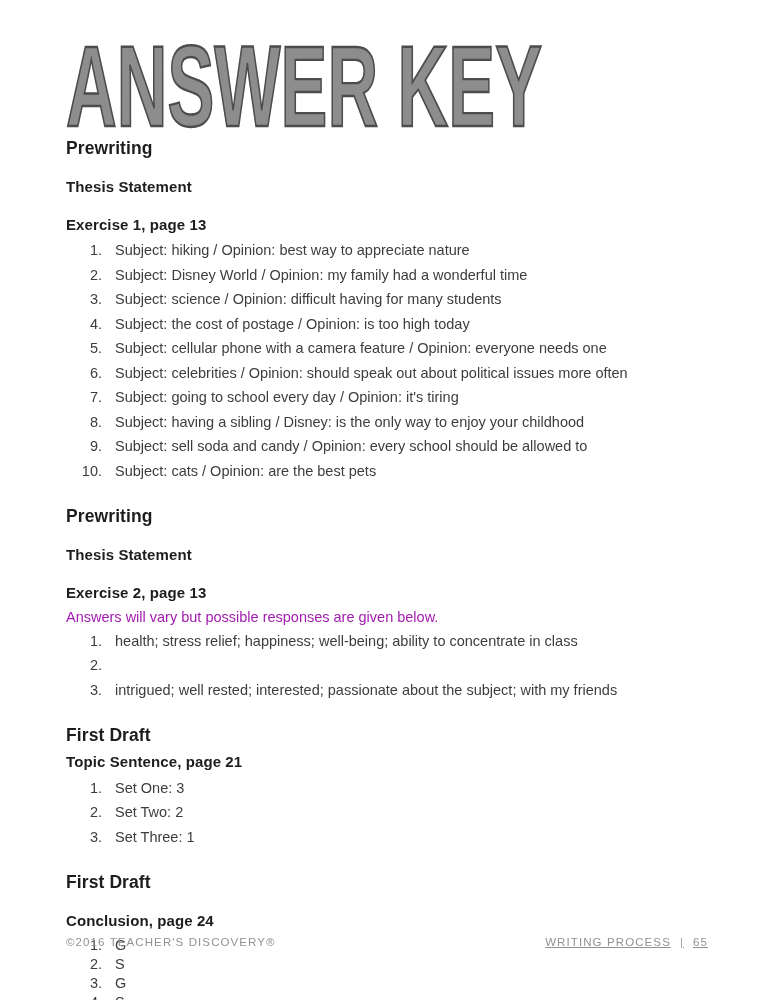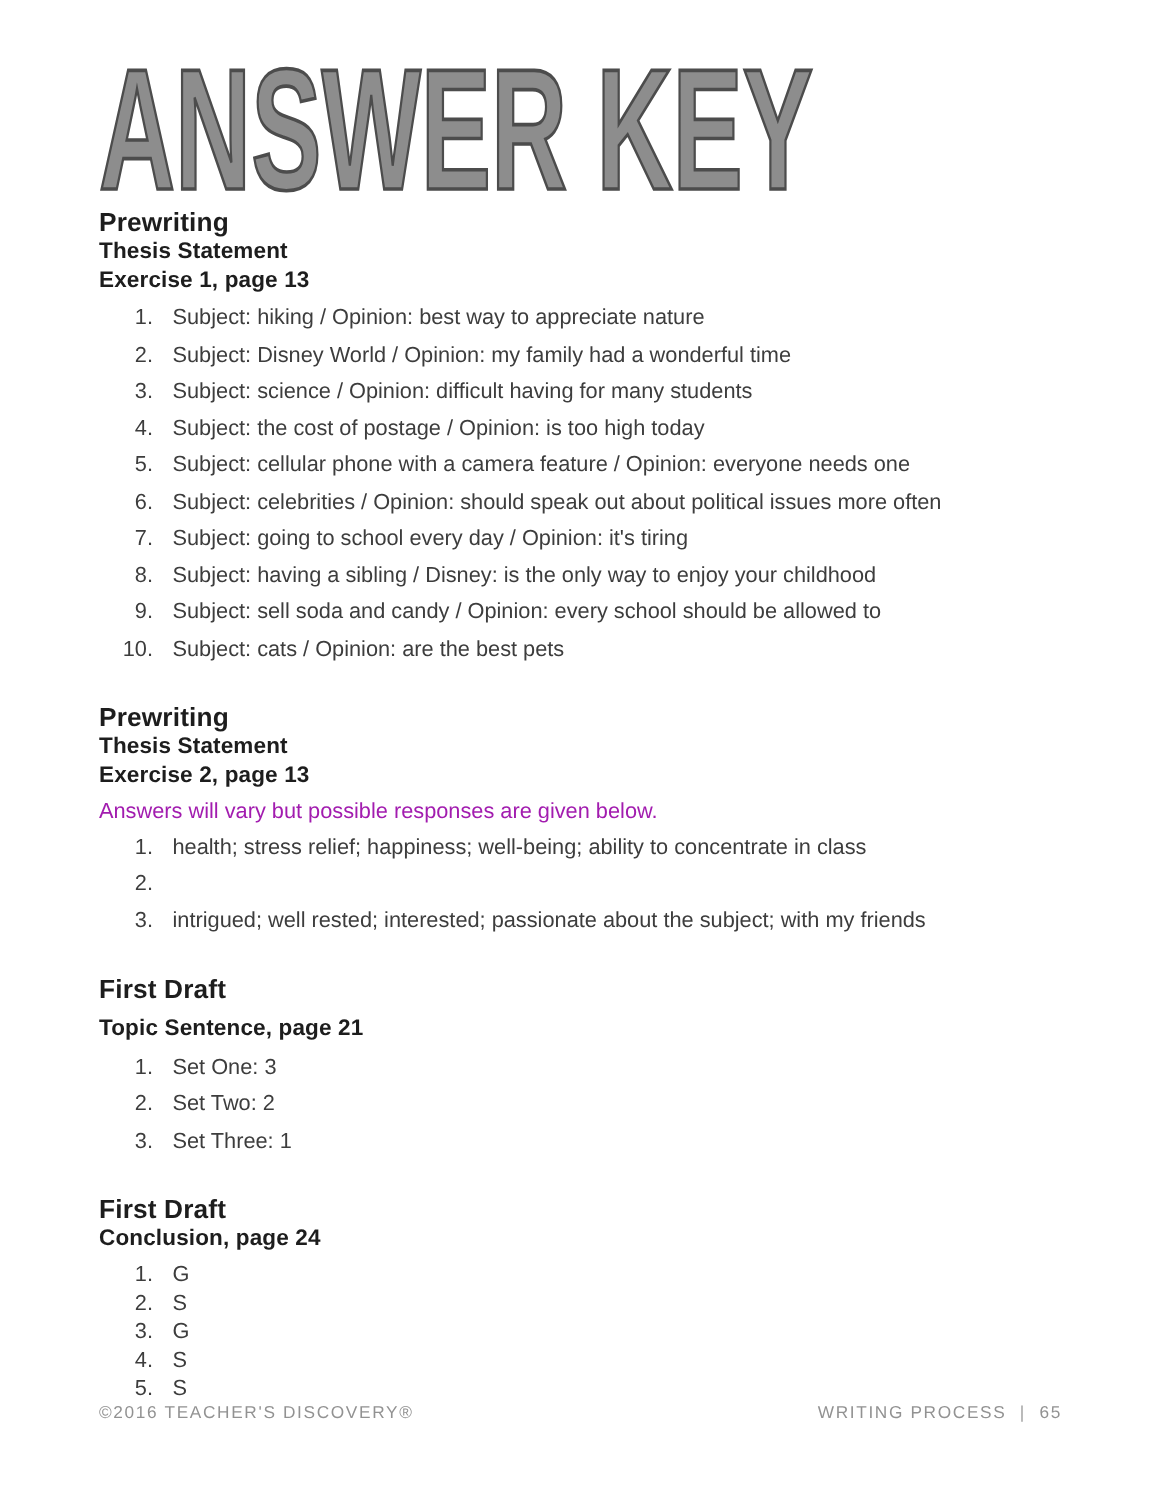--- a/index.html
+++ b/index.html
@@ -33,20 +33,21 @@
     font-weight: 700;
     color: #1d1d1d;
     letter-spacing: 0.1px;
   }
   .h3 {
     font-size: 15px;
     line-height: 19px;
     font-weight: 700;
     color: #1d1d1d;
     letter-spacing: 0.1px;
+    margin-top: 19px;
   }
   .note {
     margin-top: 7px;
     font-size: 14.5px;
     line-height: 16px;
     color: #a21caf;
   }
   .list { margin-top: 8px; }
   .list-item {
     display: flex;
@@ -73,21 +74,21 @@
     top: 936px;
     left: 66px;
     right: 64px;
     display: flex;
     justify-content: space-between;
     align-items: baseline;
     font-size: 11.5px;
     letter-spacing: 1.1px;
     color: #929292;
   }
-  .footer-right { display: flex; align-items: flex-start; }
+  .footer-right { display: flex; align-items: flex-start; text-decoration: underline; }
   .footer-sep { margin: 0 9px; color: #a0a0a0; }
 </style>
 </head>
 <body>
 
 <div class="page">
 
   <svg class="title-svg" viewBox="0 0 478 88" xmlns="http://www.w3.org/2000/svg" aria-hidden="false">
     <text x="0" y="84" font-family="Liberation Sans, DejaVu Sans, sans-serif" font-weight="700" font-size="115" textLength="476" lengthAdjust="spacingAndGlyphs" fill="#8d8d8d" stroke="#4c4c4c" stroke-width="2.4">ANSWER KEY</text>
   </svg>

